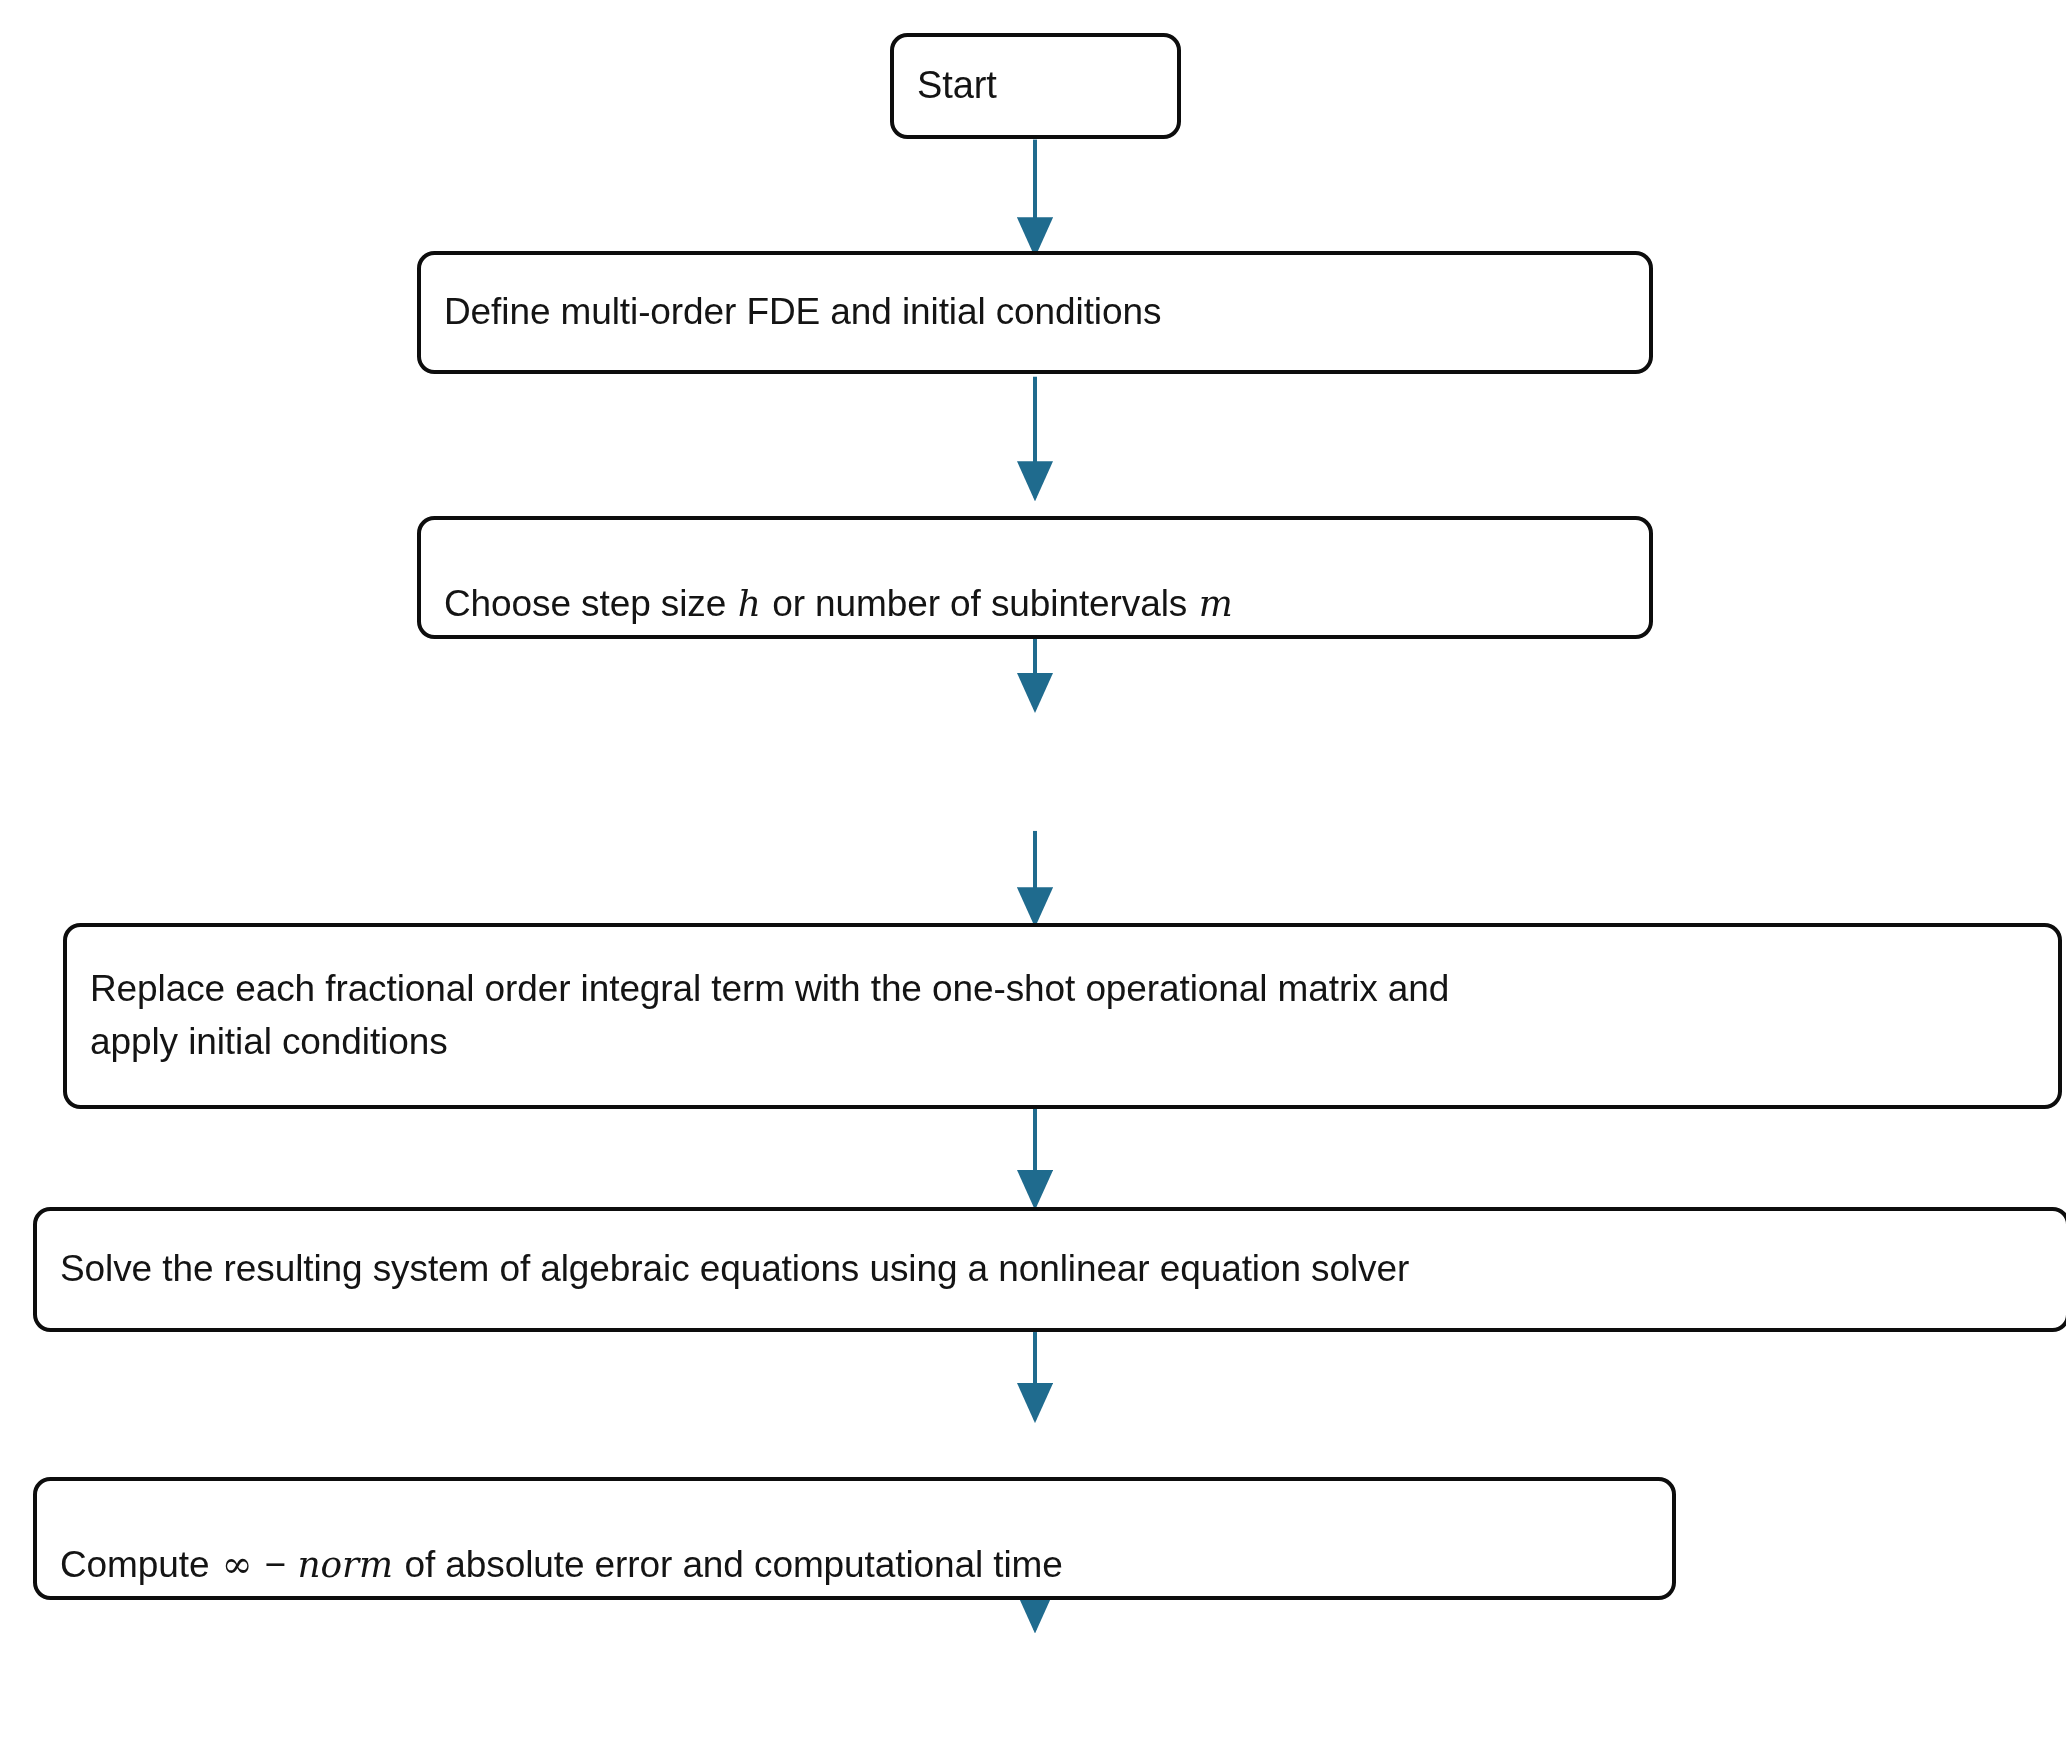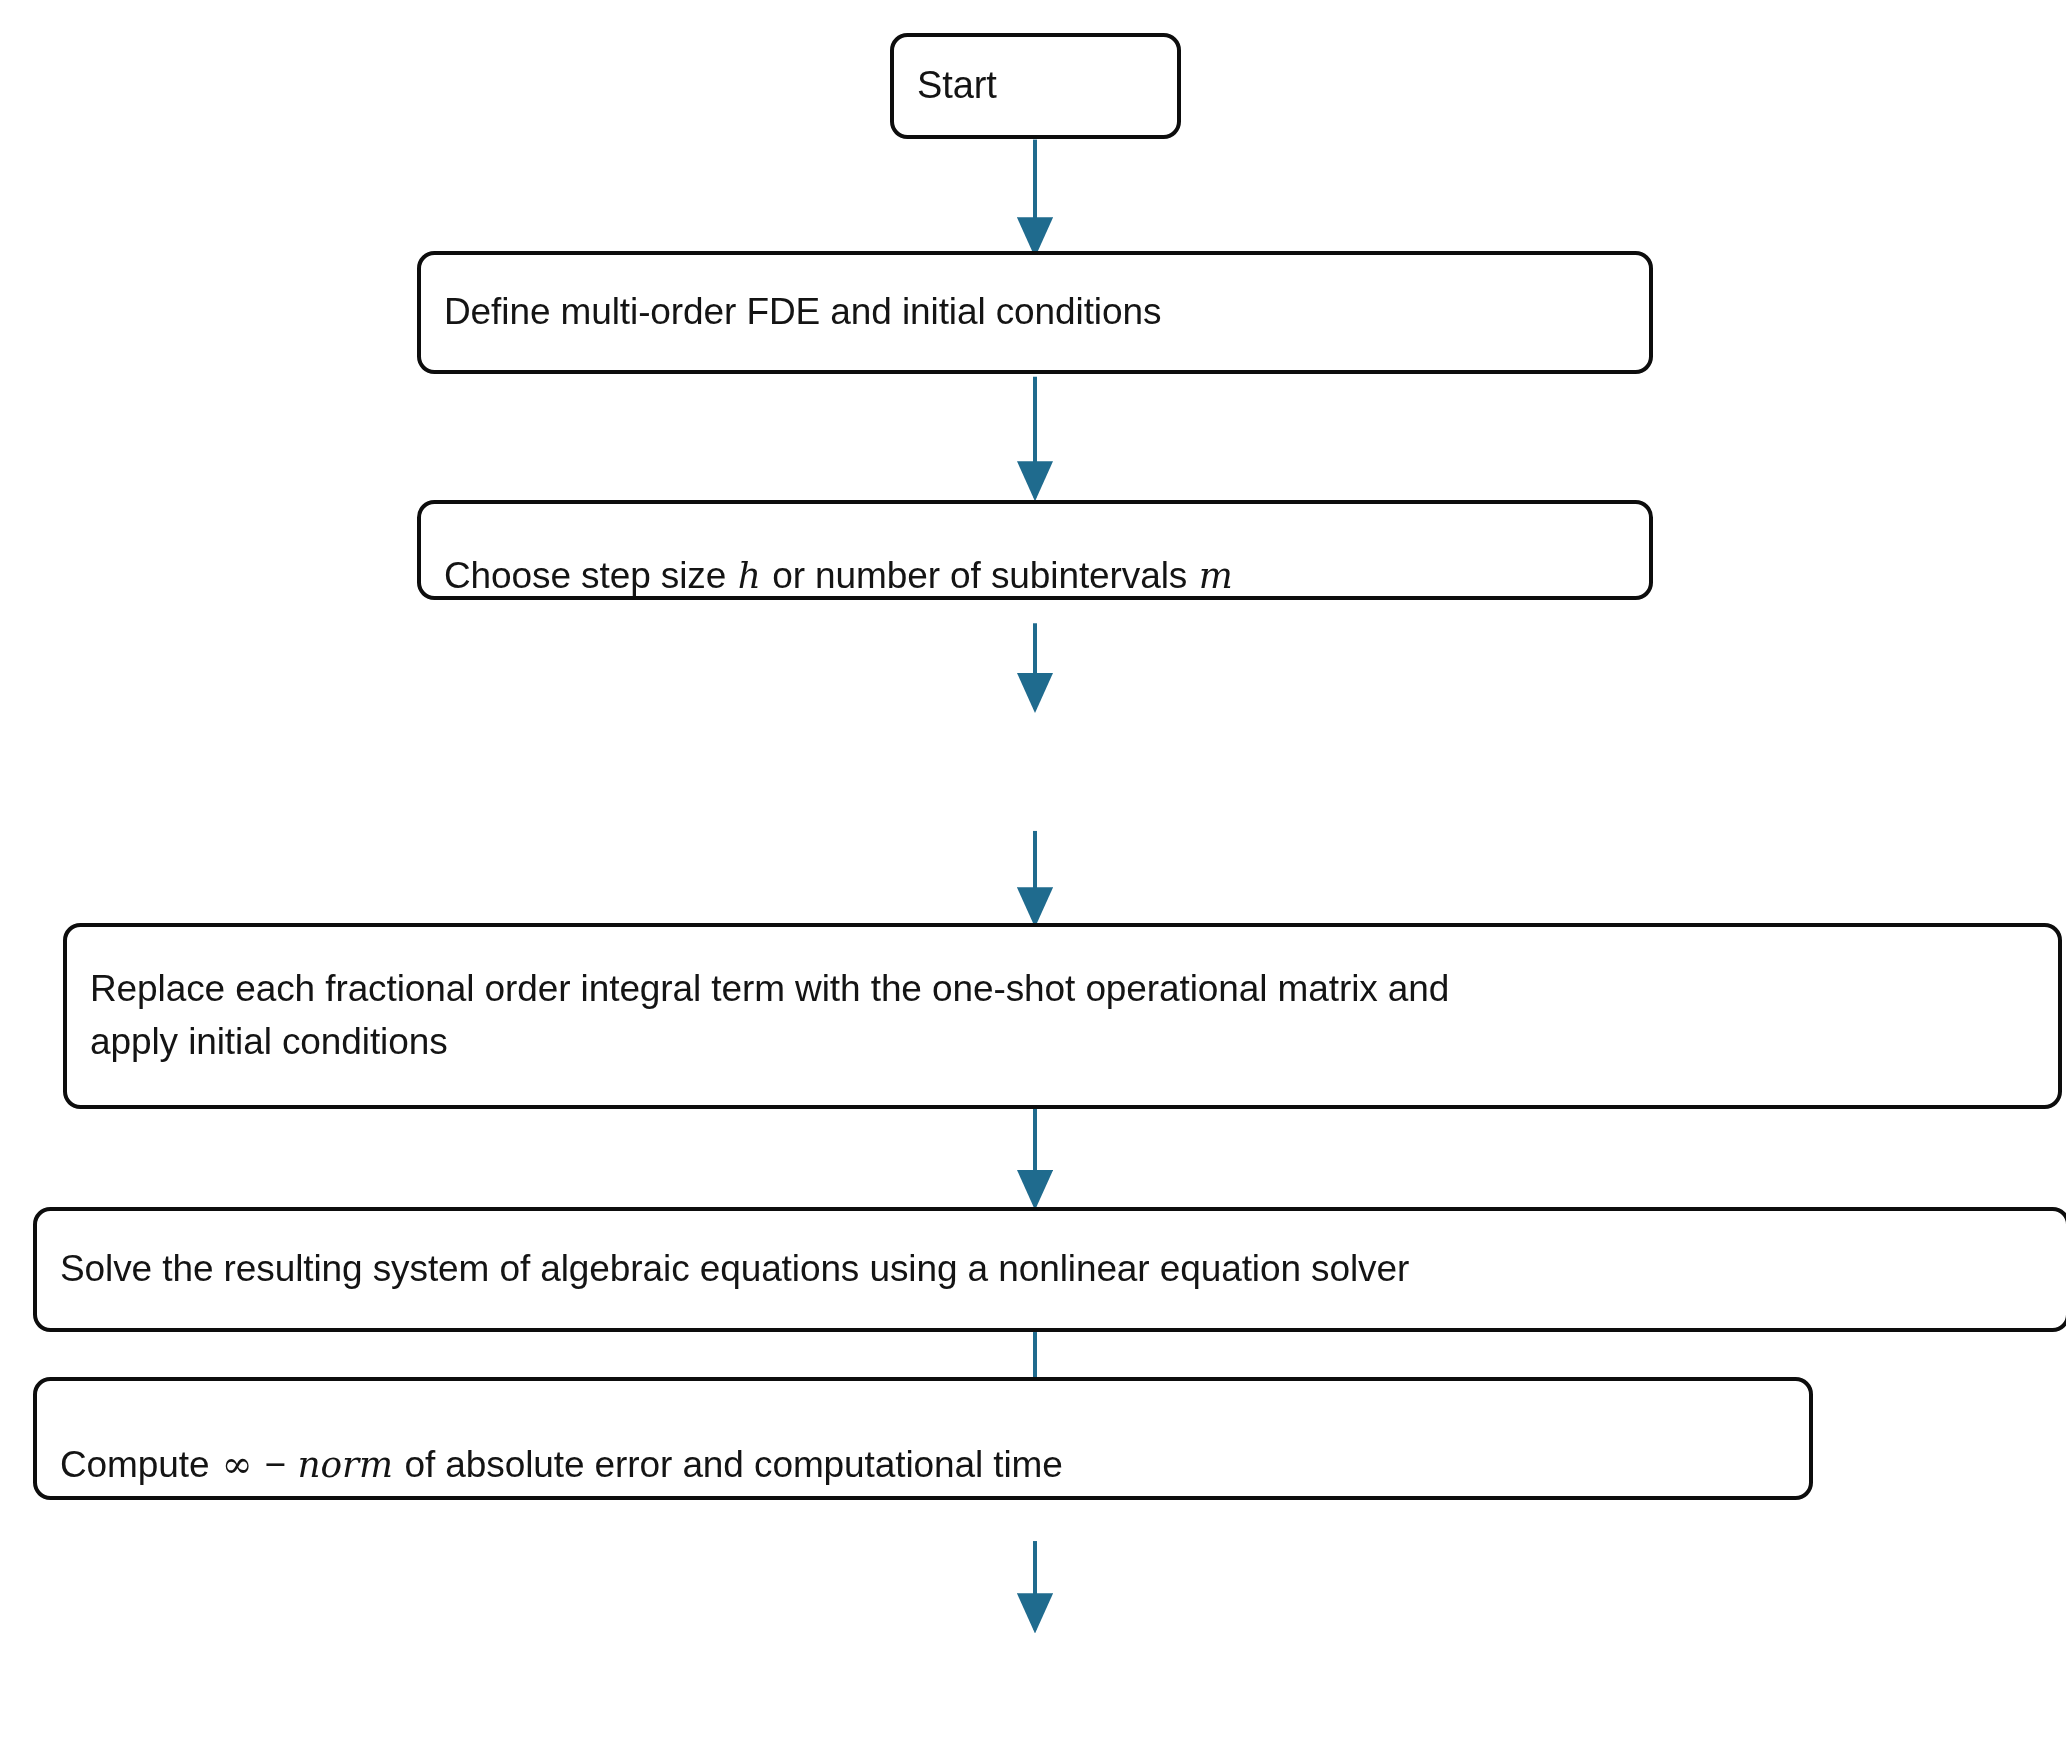--- a/index.html
+++ b/index.html
@@ -100,37 +100,37 @@
   </svg>
 
   <div class="node terminator" style="left:890px; top:33px; width:291px; height:106px;">
     <span class="label">Start</span>
   </div>
 
   <div class="node" style="left:417px; top:251px; width:1236px; height:123px;">
     <span class="label">Define multi-order FDE and initial conditions</span>
   </div>
 
-  <div class="node" style="left:417px; top:500px; width:1236px; height:100px;">
+  <div class="node" style="left:417px; top:516px; width:1236px; height:123px;">
     <span class="label">
       <span>Choose step size </span><span class="mi">h</span><span> or number of subintervals </span><span class="mi">m</span>
     </span>
   </div>
 
 
   <div class="node" style="left:33px; top:923px; width:1999px; height:186px;margin-left:30px;">
     <span class="label">Replace each fractional order integral term with the one-shot  operational matrix and
 apply initial  conditions</span>
   </div>
 
   <div class="node" style="left:33px; top:1207px; width:2037px; height:125px;">
     <span class="label">Solve the resulting system  of algebraic equations using a nonlinear equation solver</span>
   </div>
 
-  <div class="node" style="left:33px; top:1377px; width:1780px; height:123px;">
+  <div class="node" style="left:33px; top:1477px; width:1643px; height:123px;">
     <span class="label">
       <span>Compute </span><span class="mi-sym">∞</span><span> − </span><span class="mi">norm</span><span> of absolute error and computational time</span>
     </span>
   </div>
 
 
 </div>
 
 
 </body></html>

